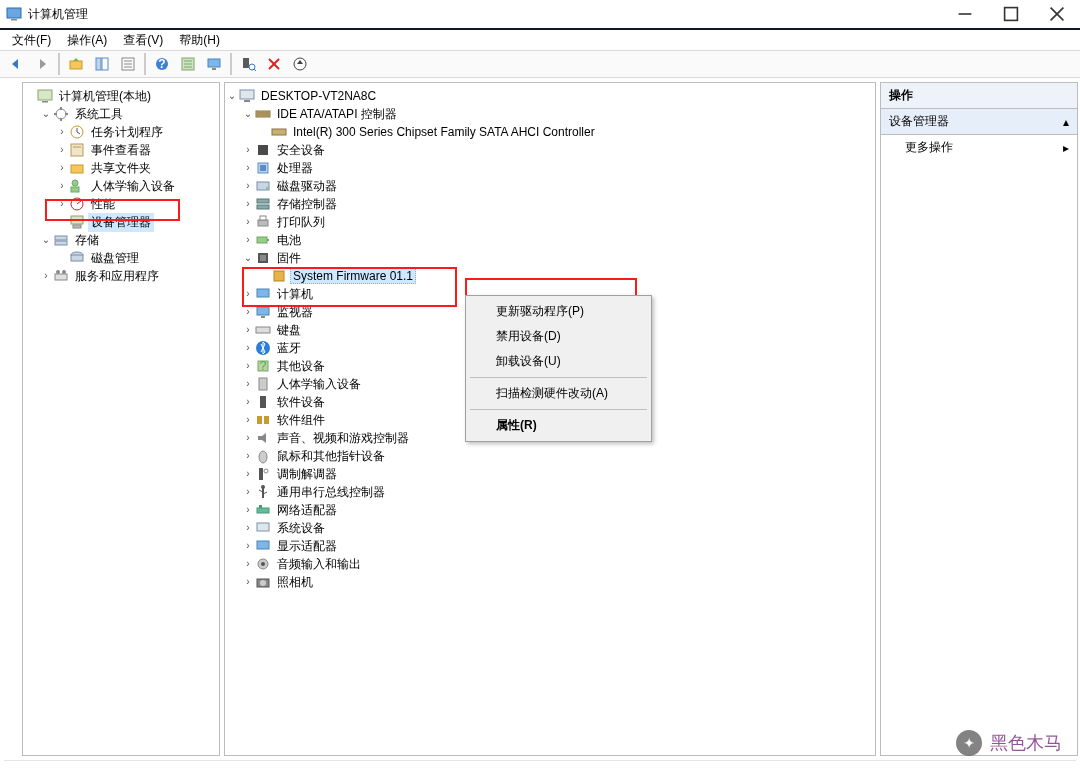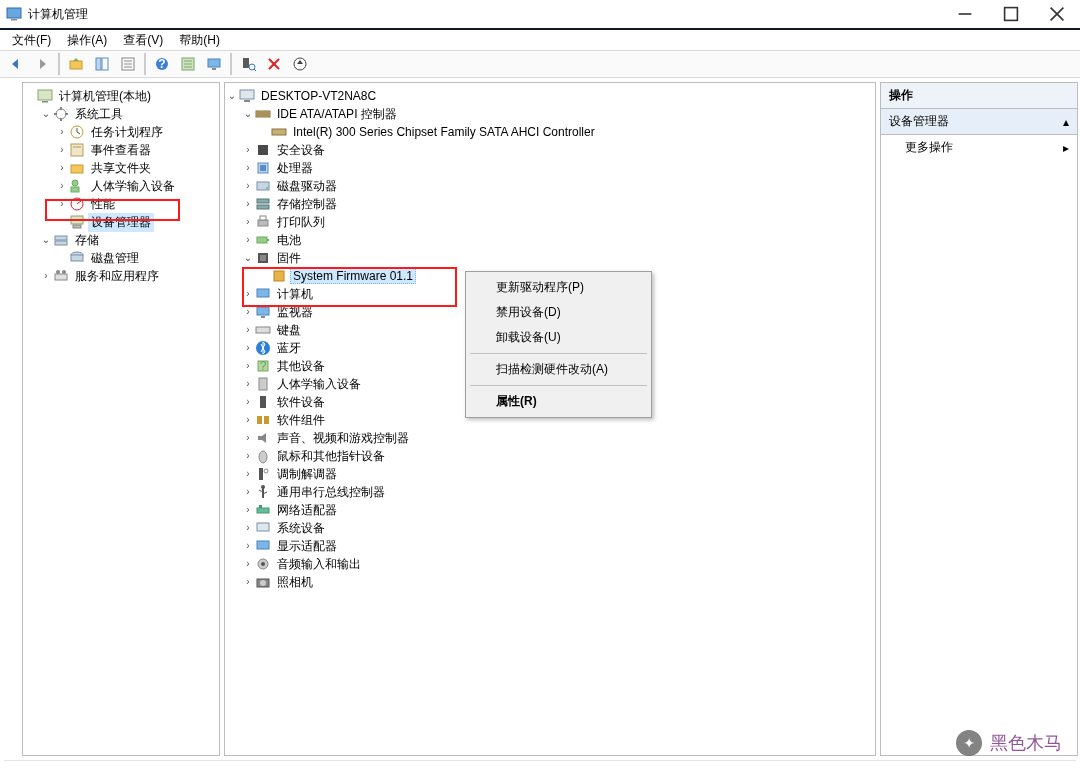--- a/index.html
+++ b/index.html
@@ -569,21 +569,21 @@
             </svg>
           </span>
           <span class="label">照相机</span>
         </div>
     </div>
 
     <div class="redbox" style="left:17px; top:184px; width:215px; height:40px;"></div>
 
     <div class="redbox" style="left:240px; top:195px; width:172px; height:36px;"></div>
 
-    <div class="ctx" style="left:240px; top:188px; width:187px;">
+    <div class="ctx" style="left:240px; top:212px; width:187px;">
       <div class="mi">更新驱动程序(P)</div>
       <div class="mi">禁用设备(D)</div>
       <div class="mi">卸载设备(U)</div>
       <div class="sep"></div>
       <div class="mi">扫描检测硬件改动(A)</div>
       <div class="sep"></div>
       <div class="mi"><b>属性(R)</b></div>
     </div>
   </div>
 

